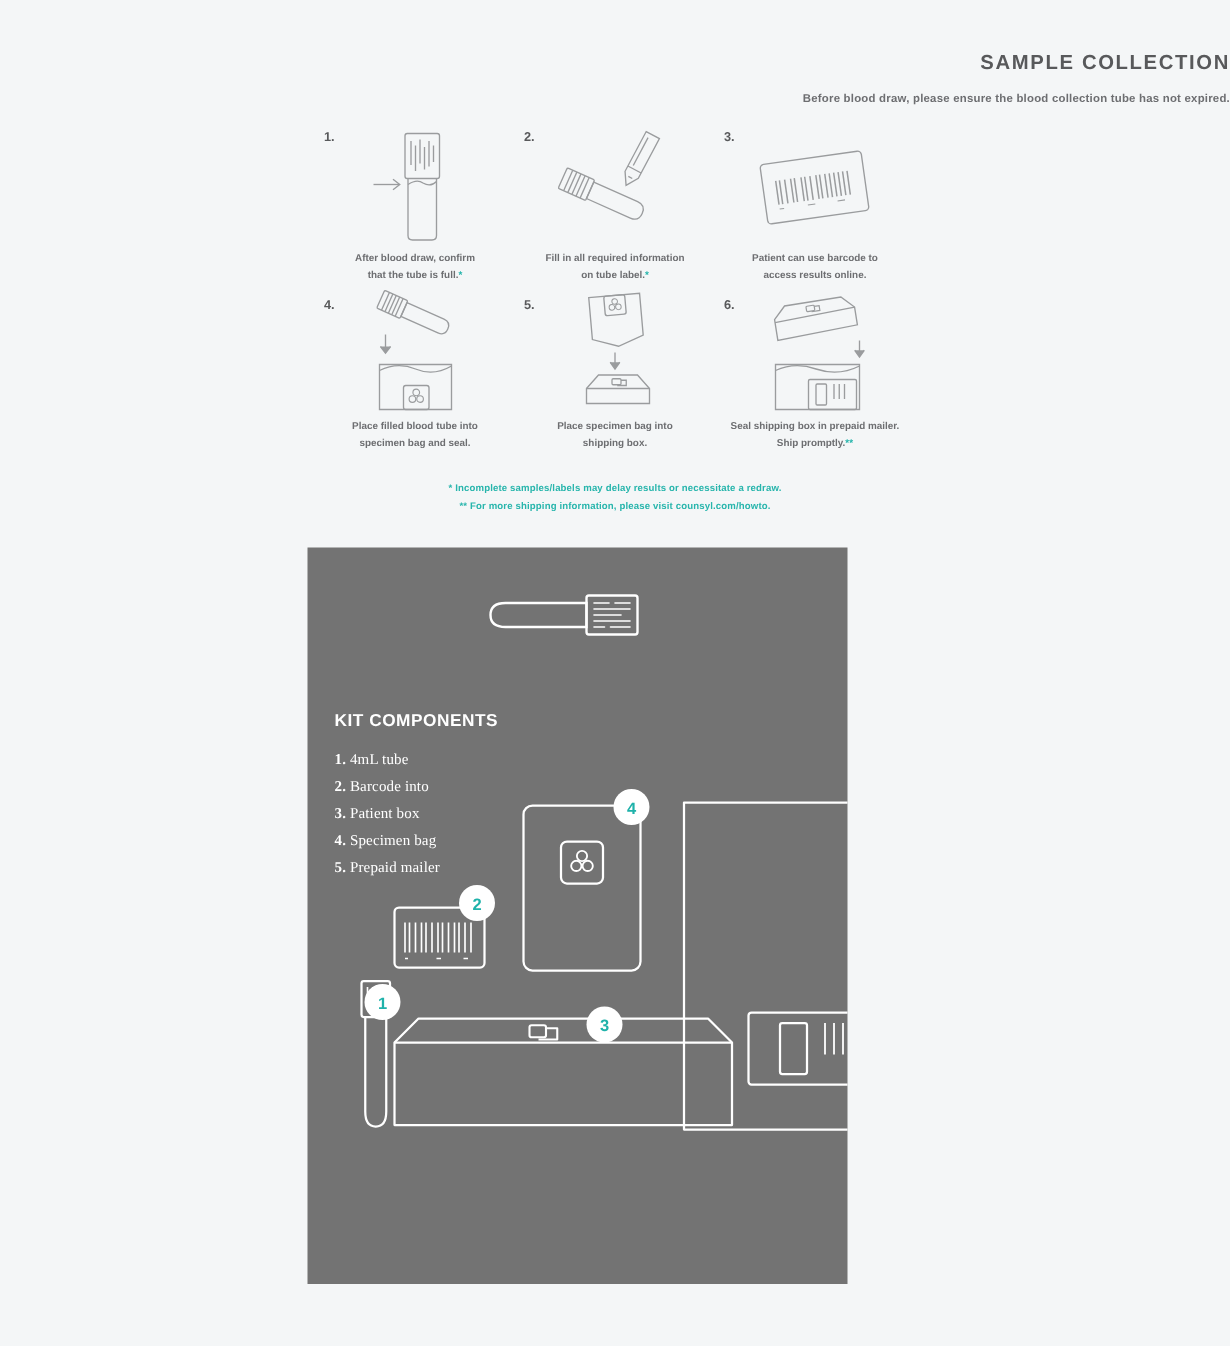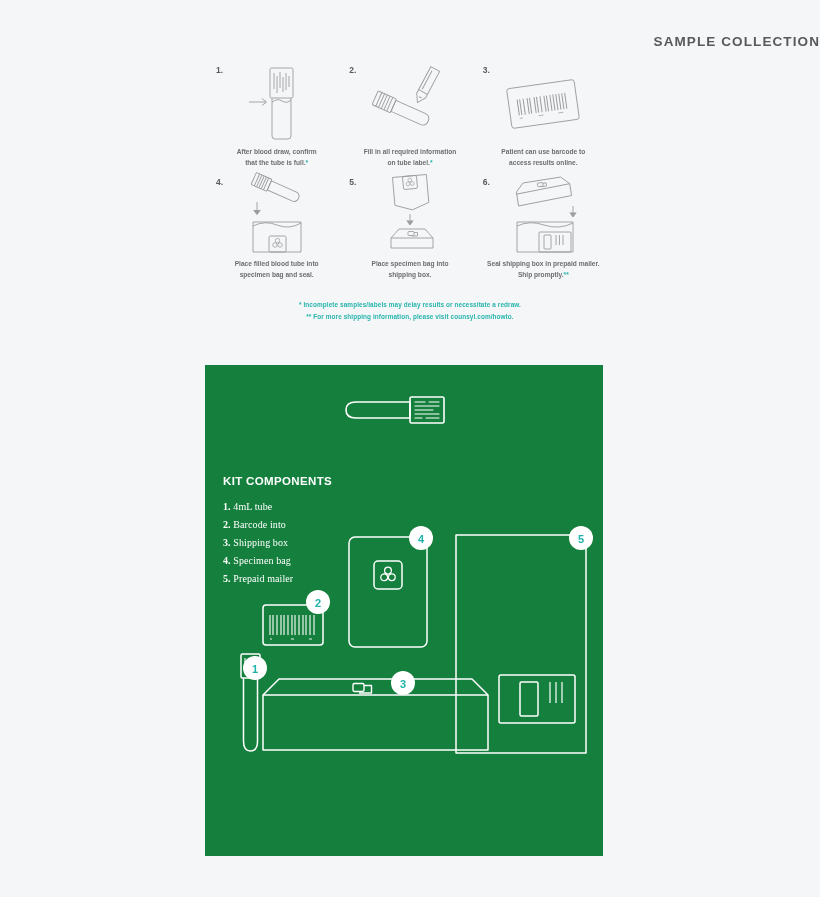--- a/index.html
+++ b/index.html
@@ -85,23 +85,23 @@
     color: #27b5ac;
     line-height: 1.9;
     letter-spacing: 0.1px;
   }
 
   
   .kit-panel {
     position: absolute;
     left: 205px;
     top: 365px;
-    width: 398px;
+    width: 360px;
     height: 491px;
-    background: #15803d;
+    background: #737373;
     overflow: hidden;
   }
   .kit-hero {
     position: absolute;
     left: 0;
     top: 25px;
     width: 100%;
     display: flex;
     justify-content: center;
   }
@@ -148,20 +148,21 @@
     font-weight: bold;
     fill: #1fb2aa;
     text-anchor: middle;
   }
 </style>
 </head>
 <body>
 
 <div class="header">
   <h1 class="doc-title">SAMPLE COLLECTION</h1>
+  <p class="doc-subtitle">Before blood draw, please ensure the blood collection tube has not expired.</p>
 </div>
 
 <div class="steps">
 
   <div class="step">
     <span class="step-num">1.</span>
     <div class="step-art">
       <svg width="112" height="80" viewBox="0 0 112 80">
         <g fill="none" stroke="#9a9c9e" stroke-width="0.9">
           <rect x="49" y="6" width="23" height="30" rx="1.5"></rect>
@@ -371,21 +372,21 @@
         </g>
       </g>
     </svg>
   </div>
 
   <h2 class="kit-heading">KIT COMPONENTS</h2>
 
   <ul class="kit-list">
     <li><span class="idx">1.</span> <span>4mL tube</span></li>
     <li><span class="idx">2.</span> <span>Barcode into</span></li>
-    <li><span class="idx">3.</span> <span>Shipping box</span></li>
+    <li><span class="idx">3.</span> <span>Patient box</span></li>
     <li><span class="idx">4.</span> <span>Specimen bag</span></li>
     <li><span class="idx">5.</span> <span>Prepaid mailer</span></li>
   </ul>
 
   <div class="kit-stage">
     <svg width="409" height="491" viewBox="0 0 409 491">
       <g fill="none" stroke="#ffffff" stroke-width="1.5" stroke-linejoin="round">
 
         <g>
           <rect x="251" y="170" width="130" height="218"></rect>

